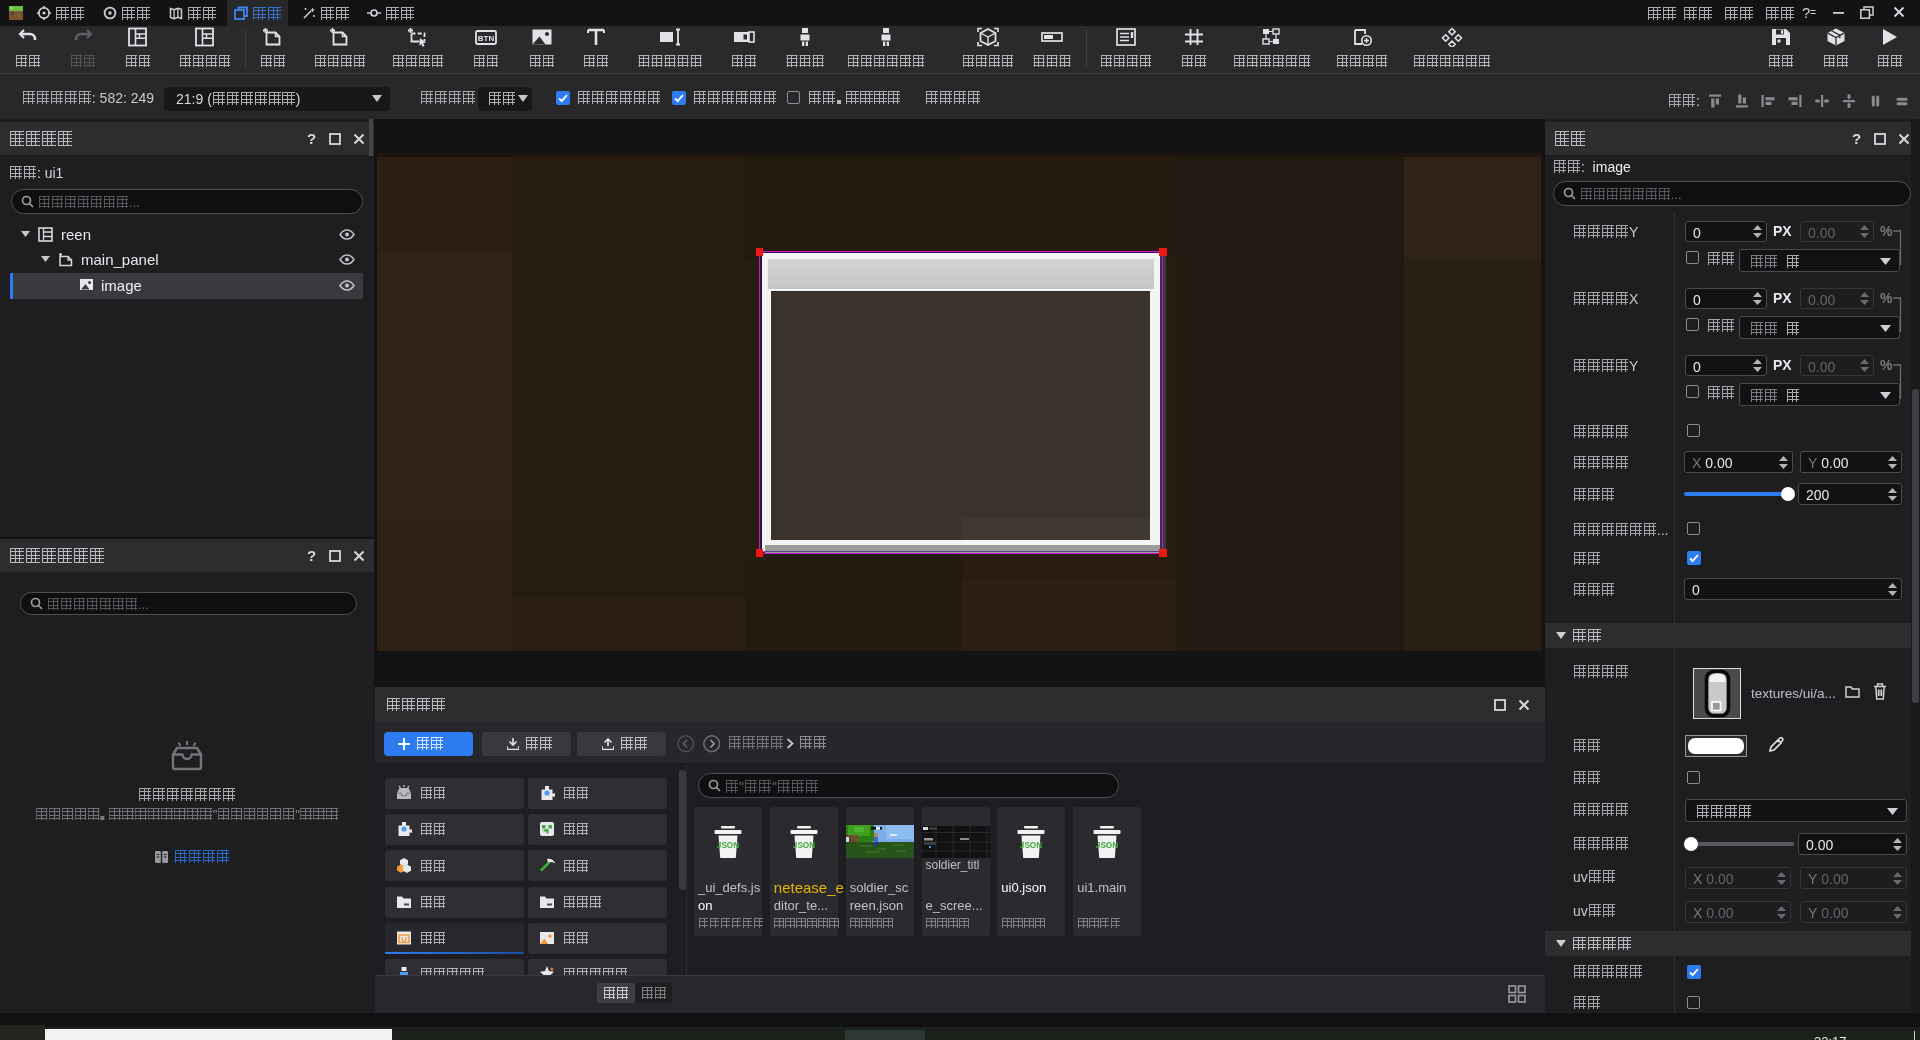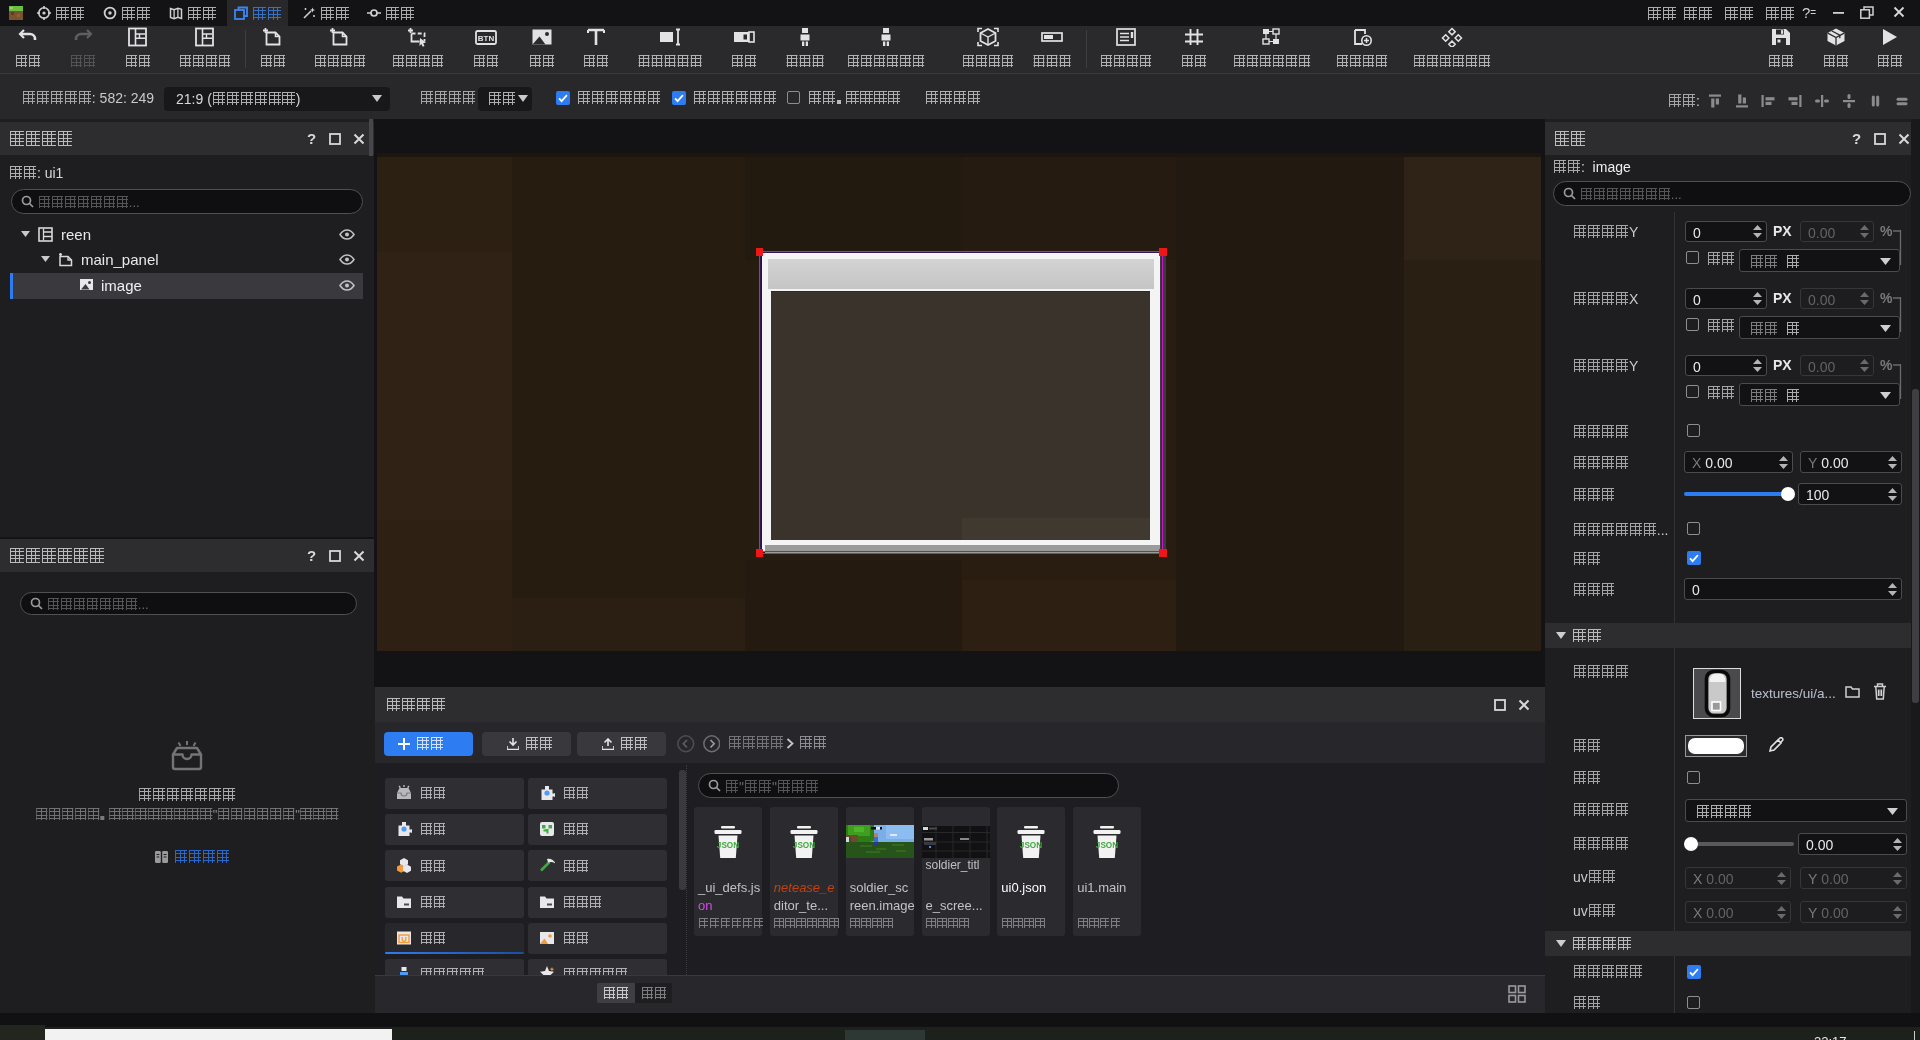--- a/index.html
+++ b/index.html
@@ -525,30 +525,30 @@
   </svg>
 <div class="ab" style="left:725px;top:779.5px;font-size:14px;line-height:14px;color:#69696d;white-space:nowrap;"><i class="z"></i>"<i class="z"></i><i class="z"></i>"<i class="z"></i><i class="z"></i><i class="z"></i></div>
 <div class="ab" style="left:694.0px;top:807px;width:68px;height:129px;background:#2b2b2f;border-radius:3px;"></div>
 <svg class="ab" style="left:711.0px;top:826px;" width="34" height="32" viewBox="0 0 34 32">
     <rect x="10" y="0" width="14" height="2.6" rx="1" fill="#f2f2f2"></rect>
     <rect x="3.5" y="4" width="27" height="4" rx="1.2" fill="#f2f2f2"></rect>
 <path d="M7.5 9.5h19L24.8 32H9.2z" fill="#f2f2f2"></path>
     <text x="17" y="21.5" font-size="8.2" font-weight="bold" fill="#3faa3f" text-anchor="middle" font-family="Liberation Sans">JSON</text>
   </svg>
 <div class="ab" style="left:698.0px;top:881px;font-size:13px;line-height:13px;color:#c2c2c6;white-space:nowrap;">_ui_defs.js</div>
-<div class="ab" style="left:698.0px;top:899px;font-size:13px;line-height:13px;color:#d946ef;white-space:nowrap;">on</div>
+<div class="ab" style="left:698.0px;top:899px;font-size:13px;line-height:13px;color:#ffffff;white-space:nowrap;">on</div>
 <div class="ab" style="left:698.0px;top:918px;font-size:11px;line-height:11px;color:#95959a;white-space:nowrap;"><i class="z"></i><i class="z"></i><i class="z"></i><i class="z"></i><i class="z"></i><i class="z"></i></div>
 <div class="ab" style="left:769.84px;top:807px;width:68px;height:129px;background:#2b2b2f;border-radius:3px;"></div>
 <svg class="ab" style="left:786.84px;top:826px;" width="34" height="32" viewBox="0 0 34 32">
     <rect x="10" y="0" width="14" height="2.6" rx="1" fill="#f2f2f2"></rect>
     <rect x="3.5" y="4" width="27" height="4" rx="1.2" fill="#f2f2f2"></rect>
 <path d="M7.5 9.5h19L24.8 32H9.2z" fill="#f2f2f2"></path>
     <text x="17" y="21.5" font-size="8.2" font-weight="bold" fill="#3faa3f" text-anchor="middle" font-family="Liberation Sans">JSON</text>
   </svg>
-<div class="ab" style="left:773.84px;top:881px;font-size:13px;line-height:13px;color:#c2410c;white-space:nowrap;font-style:italic;">netease_e</div>
+<div class="ab" style="left:773.84px;top:881px;font-size:15px;line-height:13px;color:#eab308;white-space:nowrap;">netease_e</div>
 <div class="ab" style="left:773.84px;top:899px;font-size:13px;line-height:13px;color:#c2c2c6;white-space:nowrap;">ditor_te...</div>
 <div class="ab" style="left:773.84px;top:918px;font-size:11px;line-height:11px;color:#95959a;white-space:nowrap;"><i class="z"></i><i class="z"></i><i class="z"></i><i class="z"></i><i class="z"></i><i class="z"></i></div>
 <div class="ab" style="left:845.6800000000001px;top:807px;width:68px;height:129px;background:#2b2b2f;border-radius:3px;"></div>
 <svg class="ab" style="left:845.6800000000001px;top:825px" width="68" height="33" viewBox="0 0 68 33">
 <rect width="68" height="33" fill="#79aee8"></rect>
     <rect x="40" y="0" width="28" height="14" fill="#8cbcf0"></rect>
 <path d="M0 0h28v8l4 3v4l-8 2H0z" fill="#2e7d14"></path>
     <rect x="2" y="0" width="22" height="11" fill="#3f9e1f"></rect>
     <rect x="8" y="2" width="10" height="5" fill="#4cb52a"></rect>
 <rect x="0" y="10" width="12" height="23" fill="#6b4d2c"></rect>
@@ -558,21 +558,21 @@
 <rect y="17" width="68" height="16" fill="#27541b"></rect>
     <path d="M14 21h12M30 24h10M46 20h12M20 27h14M50 26h10" stroke="#38701f" stroke-width="1.6"></path>
 <rect x="25" y="2" width="11" height="2.5" fill="#0a0a0a"></rect>
     <rect x="30" y="1.8" width="4" height="3" fill="#e8e8e8"></rect>
 <rect x="28" y="8" width="4" height="4" fill="#b08568"></rect>
     <rect x="28" y="12" width="4" height="5" fill="#3a6ed4"></rect>
     <rect x="28" y="17" width="4" height="4" fill="#2a3a8a"></rect>
 <rect x="44" y="9" width="7" height="2" fill="#dfe9f5"></rect>
   </svg>
 <div class="ab" style="left:849.6800000000001px;top:881px;font-size:13px;line-height:13px;color:#c2c2c6;white-space:nowrap;">soldier_sc</div>
-<div class="ab" style="left:849.6800000000001px;top:899px;font-size:13px;line-height:13px;color:#c2c2c6;white-space:nowrap;">reen.image</div>
+<div class="ab" style="left:849.6800000000001px;top:899px;font-size:13px;line-height:13px;color:#c2c2c6;white-space:nowrap;">reen.json</div>
 <div class="ab" style="left:849.6800000000001px;top:918px;font-size:11px;line-height:11px;color:#95959a;white-space:nowrap;"><i class="z"></i><i class="z"></i><i class="z"></i><i class="z"></i></div>
 <div class="ab" style="left:921.52px;top:807px;width:68px;height:129px;background:#2b2b2f;border-radius:3px;"></div>
 <svg class="ab" style="left:921.52px;top:826px" width="68" height="32" viewBox="0 0 68 32">
 <rect width="68" height="32" fill="#111113"></rect>
     <path d="M0 6.5h68M0 16h68M0 25h68M14 0v32M31 0v32M48 0v32M65 0v32" stroke="#28282a" stroke-width="1"></path>
 <rect x="1" y="1" width="5" height="3" fill="#d8d8d8"></rect>
     <rect x="7" y="1.5" width="8" height="2" fill="#4a4a4c"></rect>
 <rect x="2" y="12" width="9" height="2.5" fill="#9a9a9c"></rect>
     <rect x="2" y="16" width="12" height="3" fill="#3a3a3c"></rect>
 <rect x="38" y="12" width="9" height="2" fill="#8a8a8c"></rect>
@@ -743,21 +743,21 @@
 <svg class="ab" style="left:1888px;top:455.5px;" width="9" height="13" viewBox="0 0 9 13">
     <path d="M0 5L4.5 0 9 5z" fill="#b4b4b8"></path>
     <path d="M0 8l4.5 5L9 8z" fill="#b4b4b8"></path>
   </svg>
 <div class="ab" style="left:1573px;top:487.5px;font-size:14px;line-height:14px;color:#cacace;white-space:nowrap;"><i class="z"></i><i class="z"></i><i class="z"></i></div>
 <div class="ab" style="left:1684px;top:492px;width:106px;height:4px;background:#2e7cf2;border-radius:2px;"></div>
 <div class="ab" style="left:1781px;top:487px;width:14px;height:14px;border-radius:50%;background:#fff;"></div>
 <div class="ab" style="left:1798px;top:483px;width:104px;height:22px;">
     <div class="inp" style="width:100%;height:100%"></div>
   </div>
-<div class="ab" style="left:1806px;top:488.0px;font-size:14px;line-height:14px;color:#e8e8ec;white-space:nowrap;">100</div>
+<div class="ab" style="left:1806px;top:488.0px;font-size:14px;line-height:14px;color:#e8e8ec;white-space:nowrap;">200</div>
 <svg class="ab" style="left:1888px;top:487.5px;" width="9" height="13" viewBox="0 0 9 13">
     <path d="M0 5L4.5 0 9 5z" fill="#b4b4b8"></path>
     <path d="M0 8l4.5 5L9 8z" fill="#b4b4b8"></path>
   </svg>
 <div class="ab" style="left:1573px;top:522.5px;font-size:14px;line-height:14px;color:#cacace;white-space:nowrap;"><i class="z"></i><i class="z"></i><i class="z"></i><i class="z"></i><i class="z"></i><i class="z"></i>...</div>
 <div class="ab" style="left:1687px;top:522px;width:13px;height:13px;border:1.5px solid #8e8e92;border-radius:2px;"></div>
 <div class="ab" style="left:1573px;top:551.5px;font-size:14px;line-height:14px;color:#cacace;white-space:nowrap;"><i class="z"></i><i class="z"></i></div>
 <div class="ab" style="left:1687px;top:551px;width:14px;height:14px;background:#2e7cf2;border-radius:2px;"></div>
 <svg class="ab" style="left:1687px;top:551px;" width="14" height="14" viewBox="0 0 14 14">
     <path d="M3.08 7.28l2.52 2.8000000000000003 5.32-5.88" fill="none" stroke="#fff" stroke-width="1.8"></path>

